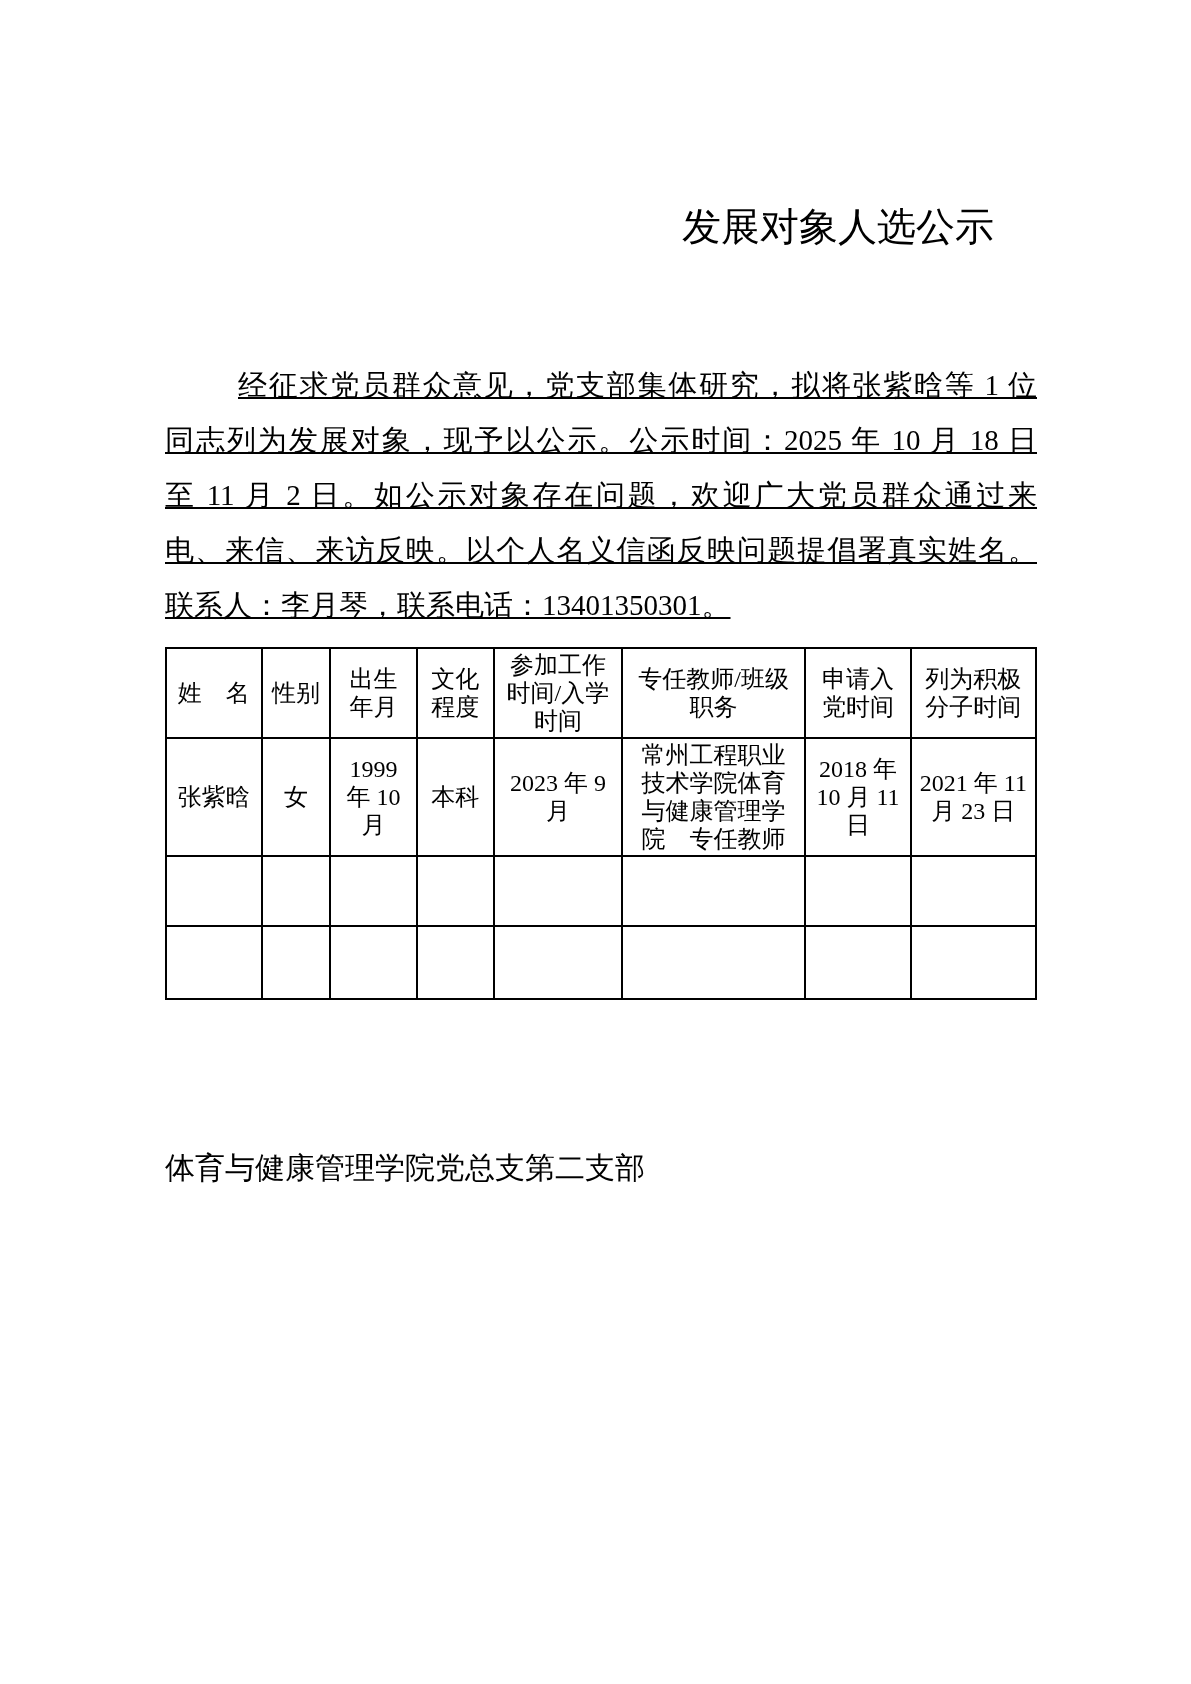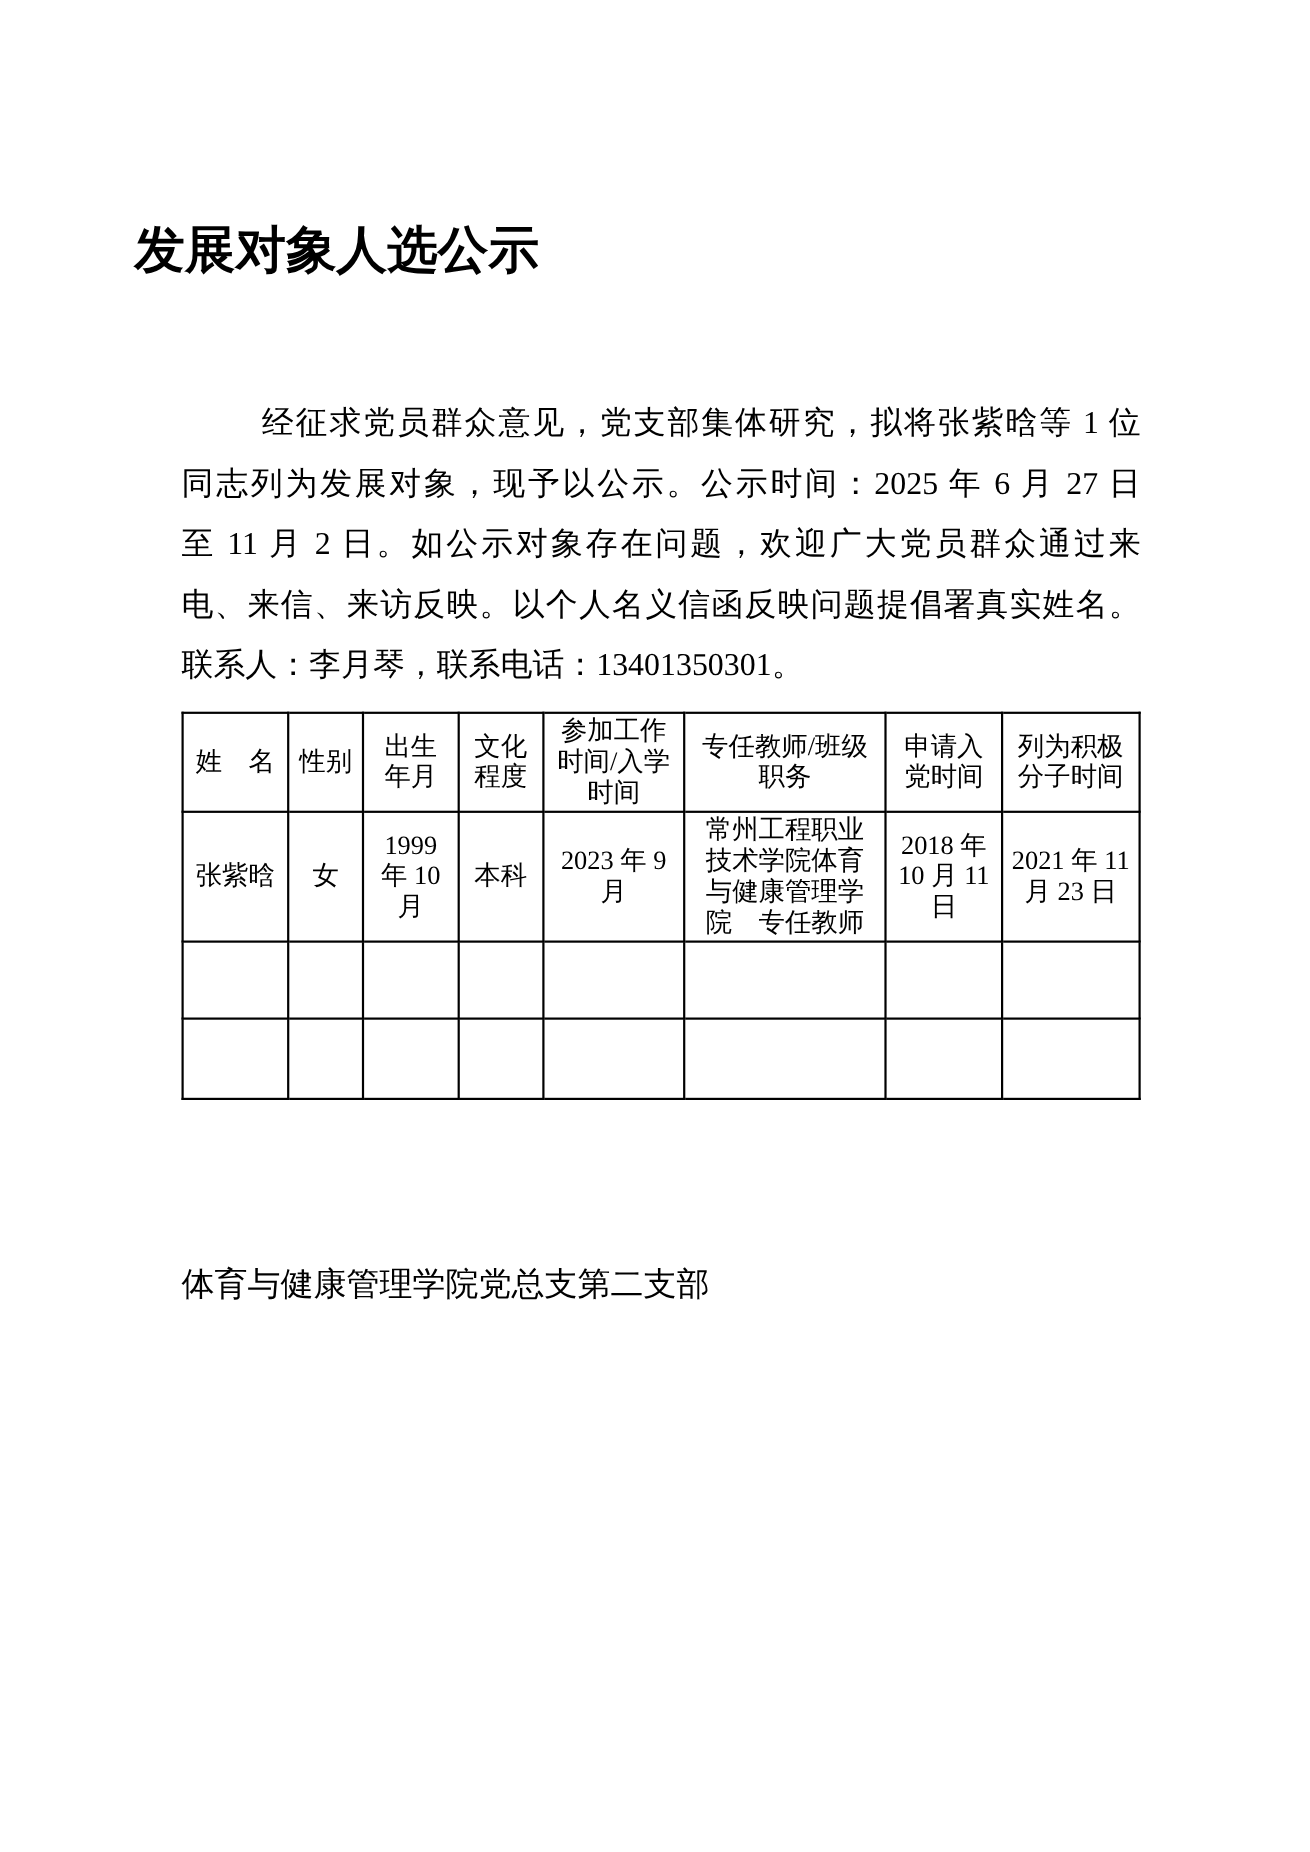--- a/index.html
+++ b/index.html
@@ -11,35 +11,36 @@
     overflow: hidden;
   }
   .page {
     box-sizing: border-box;
     width: 1191px; height: 1684px;
     padding: 0 154px 0 165px;
   }
   .doc-title {
     margin-top: 196px;
     font-family: "Liberation Sans", "DejaVu Sans", sans-serif;
-    font-weight: bold;
-    font-size: 46px;
+    font-weight: normal;
+    font-size: 39px;
     line-height: 62px;
-    text-align: left;
+    text-align: right;
     position: relative;
     left: -43px;
     letter-spacing: 0px;
   }
   .para {
     margin-top: 100px;
     font-size: 29px;
     line-height: 55px;
   }
   .para-line {
     white-space: normal;
+    text-decoration: underline;
   }
   .stretch {
     text-align: justify;
     text-align-last: justify;
   }
   .indent { text-indent: 73px; }
   .candidate-table {
     margin-top: 14px;
     border-collapse: collapse;
     table-layout: fixed;
@@ -70,21 +71,21 @@
 </style>
 </head>
 <body>
 
 <div class="page">
 
   <div class="doc-title">发展对象人选公示</div>
 
   <div class="para">
     <div class="para-line indent stretch">经征求党员群众意见，党支部集体研究，拟将张紫晗等 1 位</div>
-    <div class="para-line stretch">同志列为发展对象，现予以公示。公示时间：2025 年 6 月 27 日</div>
+    <div class="para-line stretch">同志列为发展对象，现予以公示。公示时间：2025 年 10 月 18 日</div>
     <div class="para-line stretch">至 11 月 2 日。如公示对象存在问题，欢迎广大党员群众通过来</div>
     <div class="para-line stretch">电、来信、来访反映。以个人名义信函反映问题提倡署真实姓名。</div>
     <div class="para-line">联系人：李月琴，联系电话：13401350301。</div>
   </div>
 
   <table class="candidate-table">
     <colgroup>
       <col style="width:11.0%">
       <col style="width:7.9%">
       <col style="width:9.9%">

